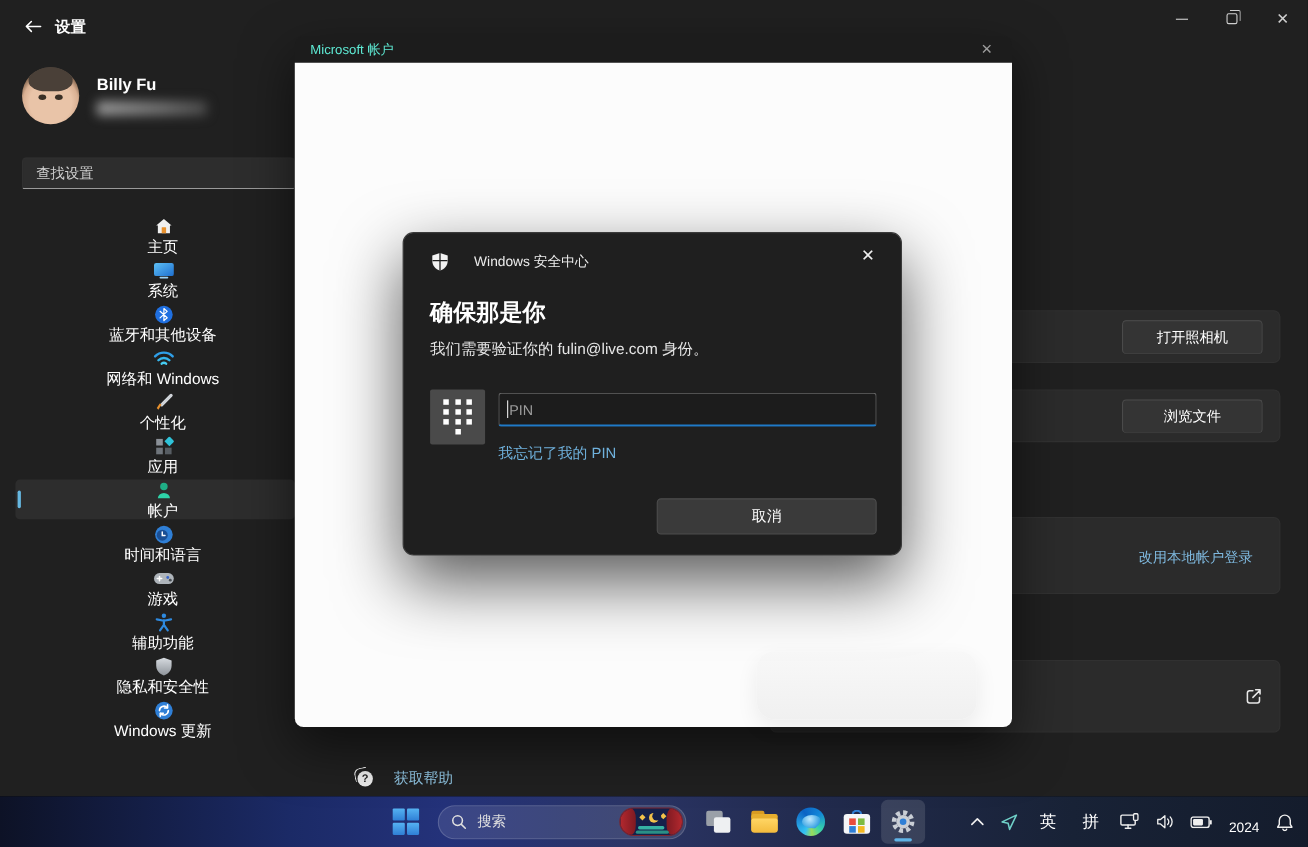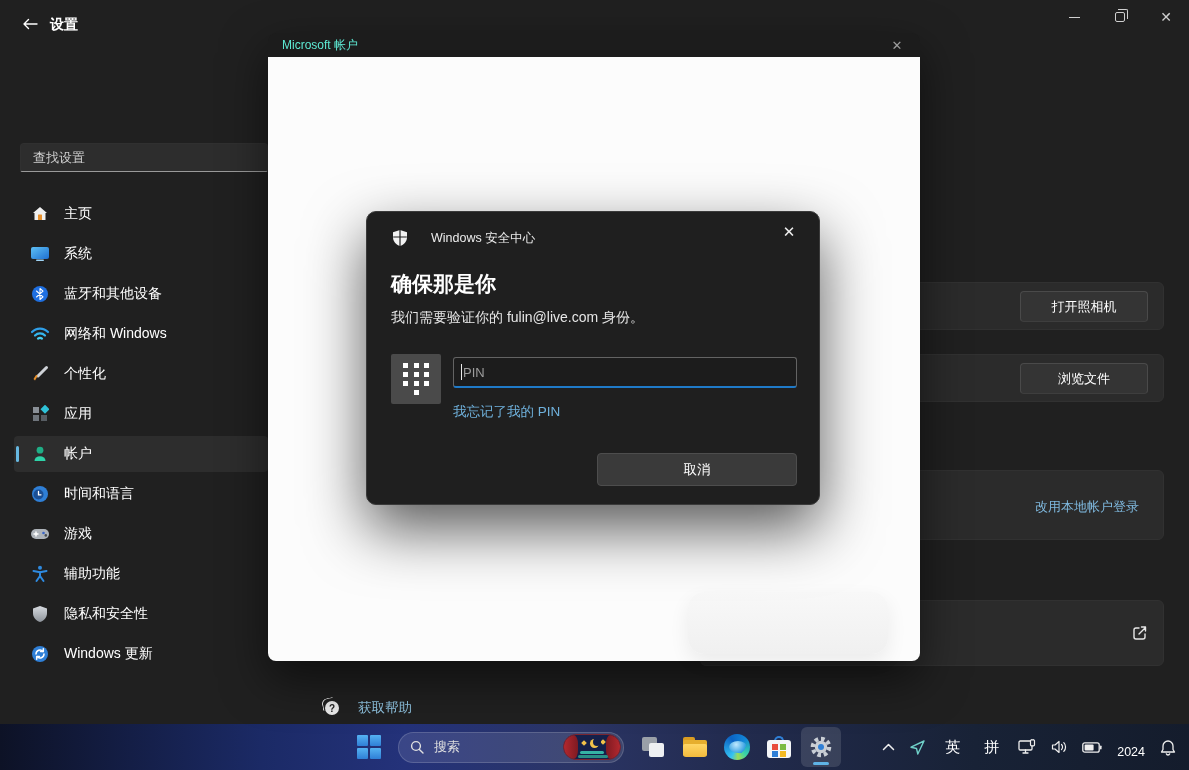--- a/index.html
+++ b/index.html
@@ -30,21 +30,21 @@
   .avatar .eye.l { left:15px; } .avatar .eye.r { left:30px; }
   .profile-texts { margin-left:16px; }
   .profile-name { font-size:15px; font-weight:700; color:#fff; }
   .profile-email-blur { margin-top:6px; width:100px; height:13px; border-radius:2px; background:linear-gradient(90deg,#9a9a9a,#6f6f6f 60%,#4a4a4a); filter:blur(5px); }
 
   .find-box { position:absolute; left:20px; top:143px; width:248px; height:29px; background:#2d2d2d; border:1px solid #303030; border-bottom:1px solid #9a9a9a; border-radius:4px 4px 2px 2px; display:flex; align-items:center; }
   .find-box input { background:transparent; border:none; outline:none; color:#e8e8e8; font-size:13px; padding-left:12px; width:200px; font-family:inherit; }
   .find-box input::placeholder { color:#cfcfcf; }
 
   .nav { position:absolute; left:0; top:196px; width:268px; }
-  .nav-item { position:absolute; left:14px; width:254px; height:36px; border-radius:4px; display:flex; align-items:center; }
+  .nav-item { position:absolute; left:14px; width:254px; height:36px; border-radius:4px; display:flex; align-items:center;flex-direction:column; }
   .nav-item .ic { width:20px; height:20px; margin-left:16px; display:flex; align-items:center; justify-content:center; flex:0 0 20px; }
   .nav-item .lbl { margin-left:14px; font-size:14px; color:#fff; white-space:nowrap; }
   .nav-item.selected { background:#2d2d2d; }
   .nav-item.selected:before { content:""; position:absolute; left:2px; top:10px; width:3px; height:16px; border-radius:2px; background:#66b7e0; }
 
   .get-help { position:absolute; left:322px; top:698px; display:flex; align-items:center; }
   .help-ic { width:20px; height:20px; position:relative; }
   .help-circle { position:absolute; left:3px; top:3px; width:14px; height:14px; border-radius:50%; background:#ececec; color:#222; font-size:10px; font-weight:700; display:flex; align-items:center; justify-content:center; }
   .help-swoosh { position:absolute; left:0; top:0; width:12px; height:12px; border:1.6px solid #ececec; border-right:none; border-bottom:none; border-radius:50% 0 0 0; transform:rotate(-12deg); }
   .get-help .lbl { margin-left:16px; font-size:13.5px; color:#8fc3e0;text-align:right; }
@@ -151,20 +151,30 @@
           </div>
         <div class="win-btn">
             <div class="restore-glyph"></div>
           </div>
         <div class="win-btn">
             <span class="close-glyph">✕</span>
           </div>
       </div>
     </div>
 
+    <div class="profile">
+      <div class="avatar">
+          <div class="eye l"></div>
+          <div class="eye r"></div>
+        </div>
+      <div class="profile-texts">
+        <div class="profile-name">Billy Fu</div>
+        <div class="profile-email-blur"></div>
+      </div>
+    </div>
 
     <div class="find-box">
       <input type="text" placeholder="查找设置" style="">
     </div>
 
     <nav class="nav">
 
       <div class="nav-item" style="top:0px">
         <span class="ic">
           <svg width="18" height="18" viewBox="0 0 18 18">

